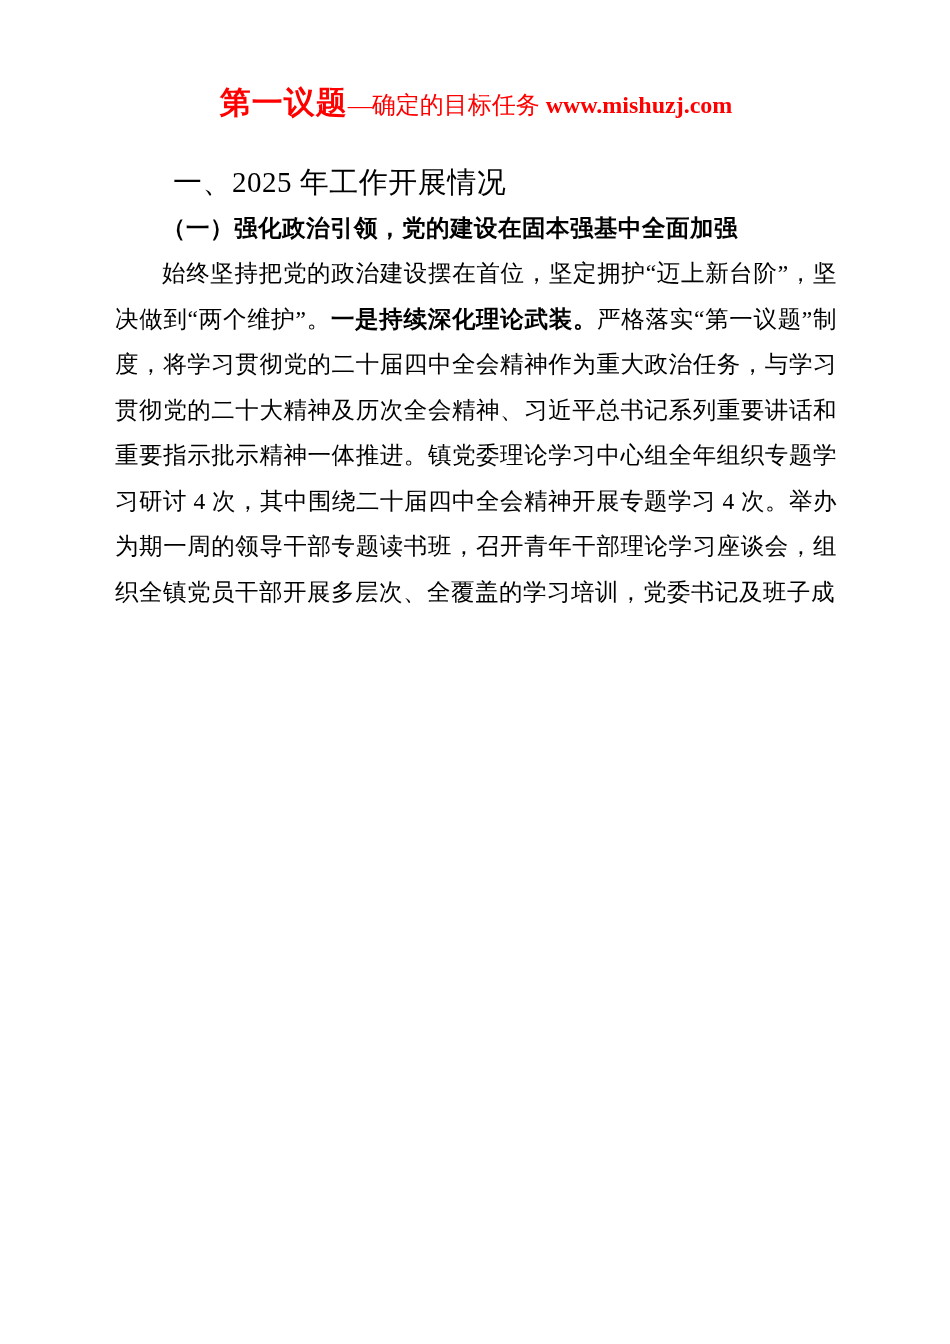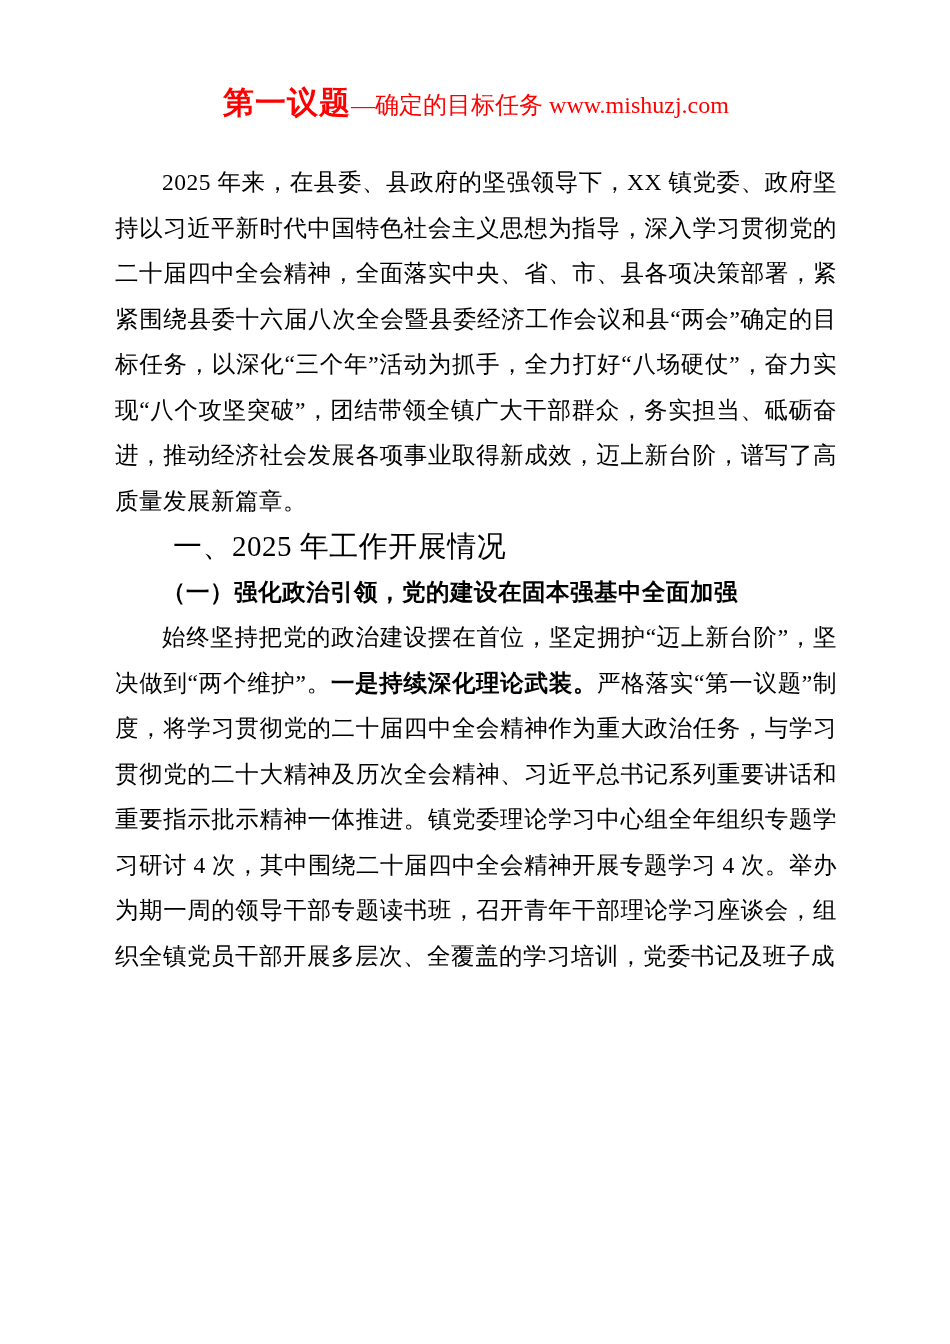--- a/index.html
+++ b/index.html
@@ -23,21 +23,21 @@
     line-height: 34px;
     margin-bottom: 38px;
     white-space: nowrap;
   }
   .site-header .brand {
     font-size: 31px;
     font-weight: bold;
     letter-spacing: 1px;
   }
   .site-header .tagline { font-size: 24px; }
-  .site-header .url { font-size: 24px; cursor: pointer; }
+  .site-header .url { font-size: 24px; cursor: pointer; font-weight: bold; }
 
   .doc-title {
     text-align: center;
     font-size: 37px;
     font-weight: bold;
     font-family: "Liberation Serif", "DejaVu Serif", serif;
     letter-spacing: 1px;
     line-height: 48px;
     margin-bottom: 52px;
   }
@@ -74,21 +74,20 @@
 </head>
 <body>
 
 <div class="page">
 
   <div class="site-header">
     <span class="brand">第一议题</span><span class="tagline">—确定的目标任务 </span><span class="url">www.mishuzj.com</span>
   </div>
 
 
-  <p class="para">2025 年来，在县委、县政府的坚强领导下，XX 镇党委、政府坚持以习近平新时代中国特色社会主义思想为指导，深入学习贯彻党的二十届四中全会精神，全面落实中央、省、市、县各项决策部署，紧紧围绕县委十六届八次全会暨县委经济工作会议和县“两会”确定的目标任务，以深化“三个年”活动为抓手，全力打好“八场硬仗”，奋力实现“八个攻坚突破”，团结带领全镇广大干部群众，务实担当、砥砺奋进，推动经济社会发展各项事业取得新成效，迈上新台阶，谱写了高质量发展新篇章。</p>
 
   <p class="section-heading">一、2025 年工作开展情况</p>
 
   <p class="subsection-heading">（一）强化政治引领，党的建设在固本强基中全面加强</p>
 
   <p class="para"><span>始终坚持把党的政治建设摆在首位，坚定拥护“迈上新台阶”，坚决做到“两个维护”。</span><span class="bold-seg">一是持续深化理论武装。</span><span>严格落实“第一议题”制度，将学习贯彻党的二十届四中全会精神作为重大政治任务，与学习贯彻党的二十大精神及历次全会精神、习近平总书记系列重要讲话和重要指示批示精神一体推进。镇党委理论学习中心组全年组织专题学习研讨 4 次，其中围绕二十届四中全会精神开展专题学习 4 次。举办为期一周的领导干部专题读书班，召开青年干部理论学习座谈会，组织全镇党员干部开展多层次、全覆盖的学习培训，党委书记及班子成</span></p>
 
 </div>
 
 </body></html>

